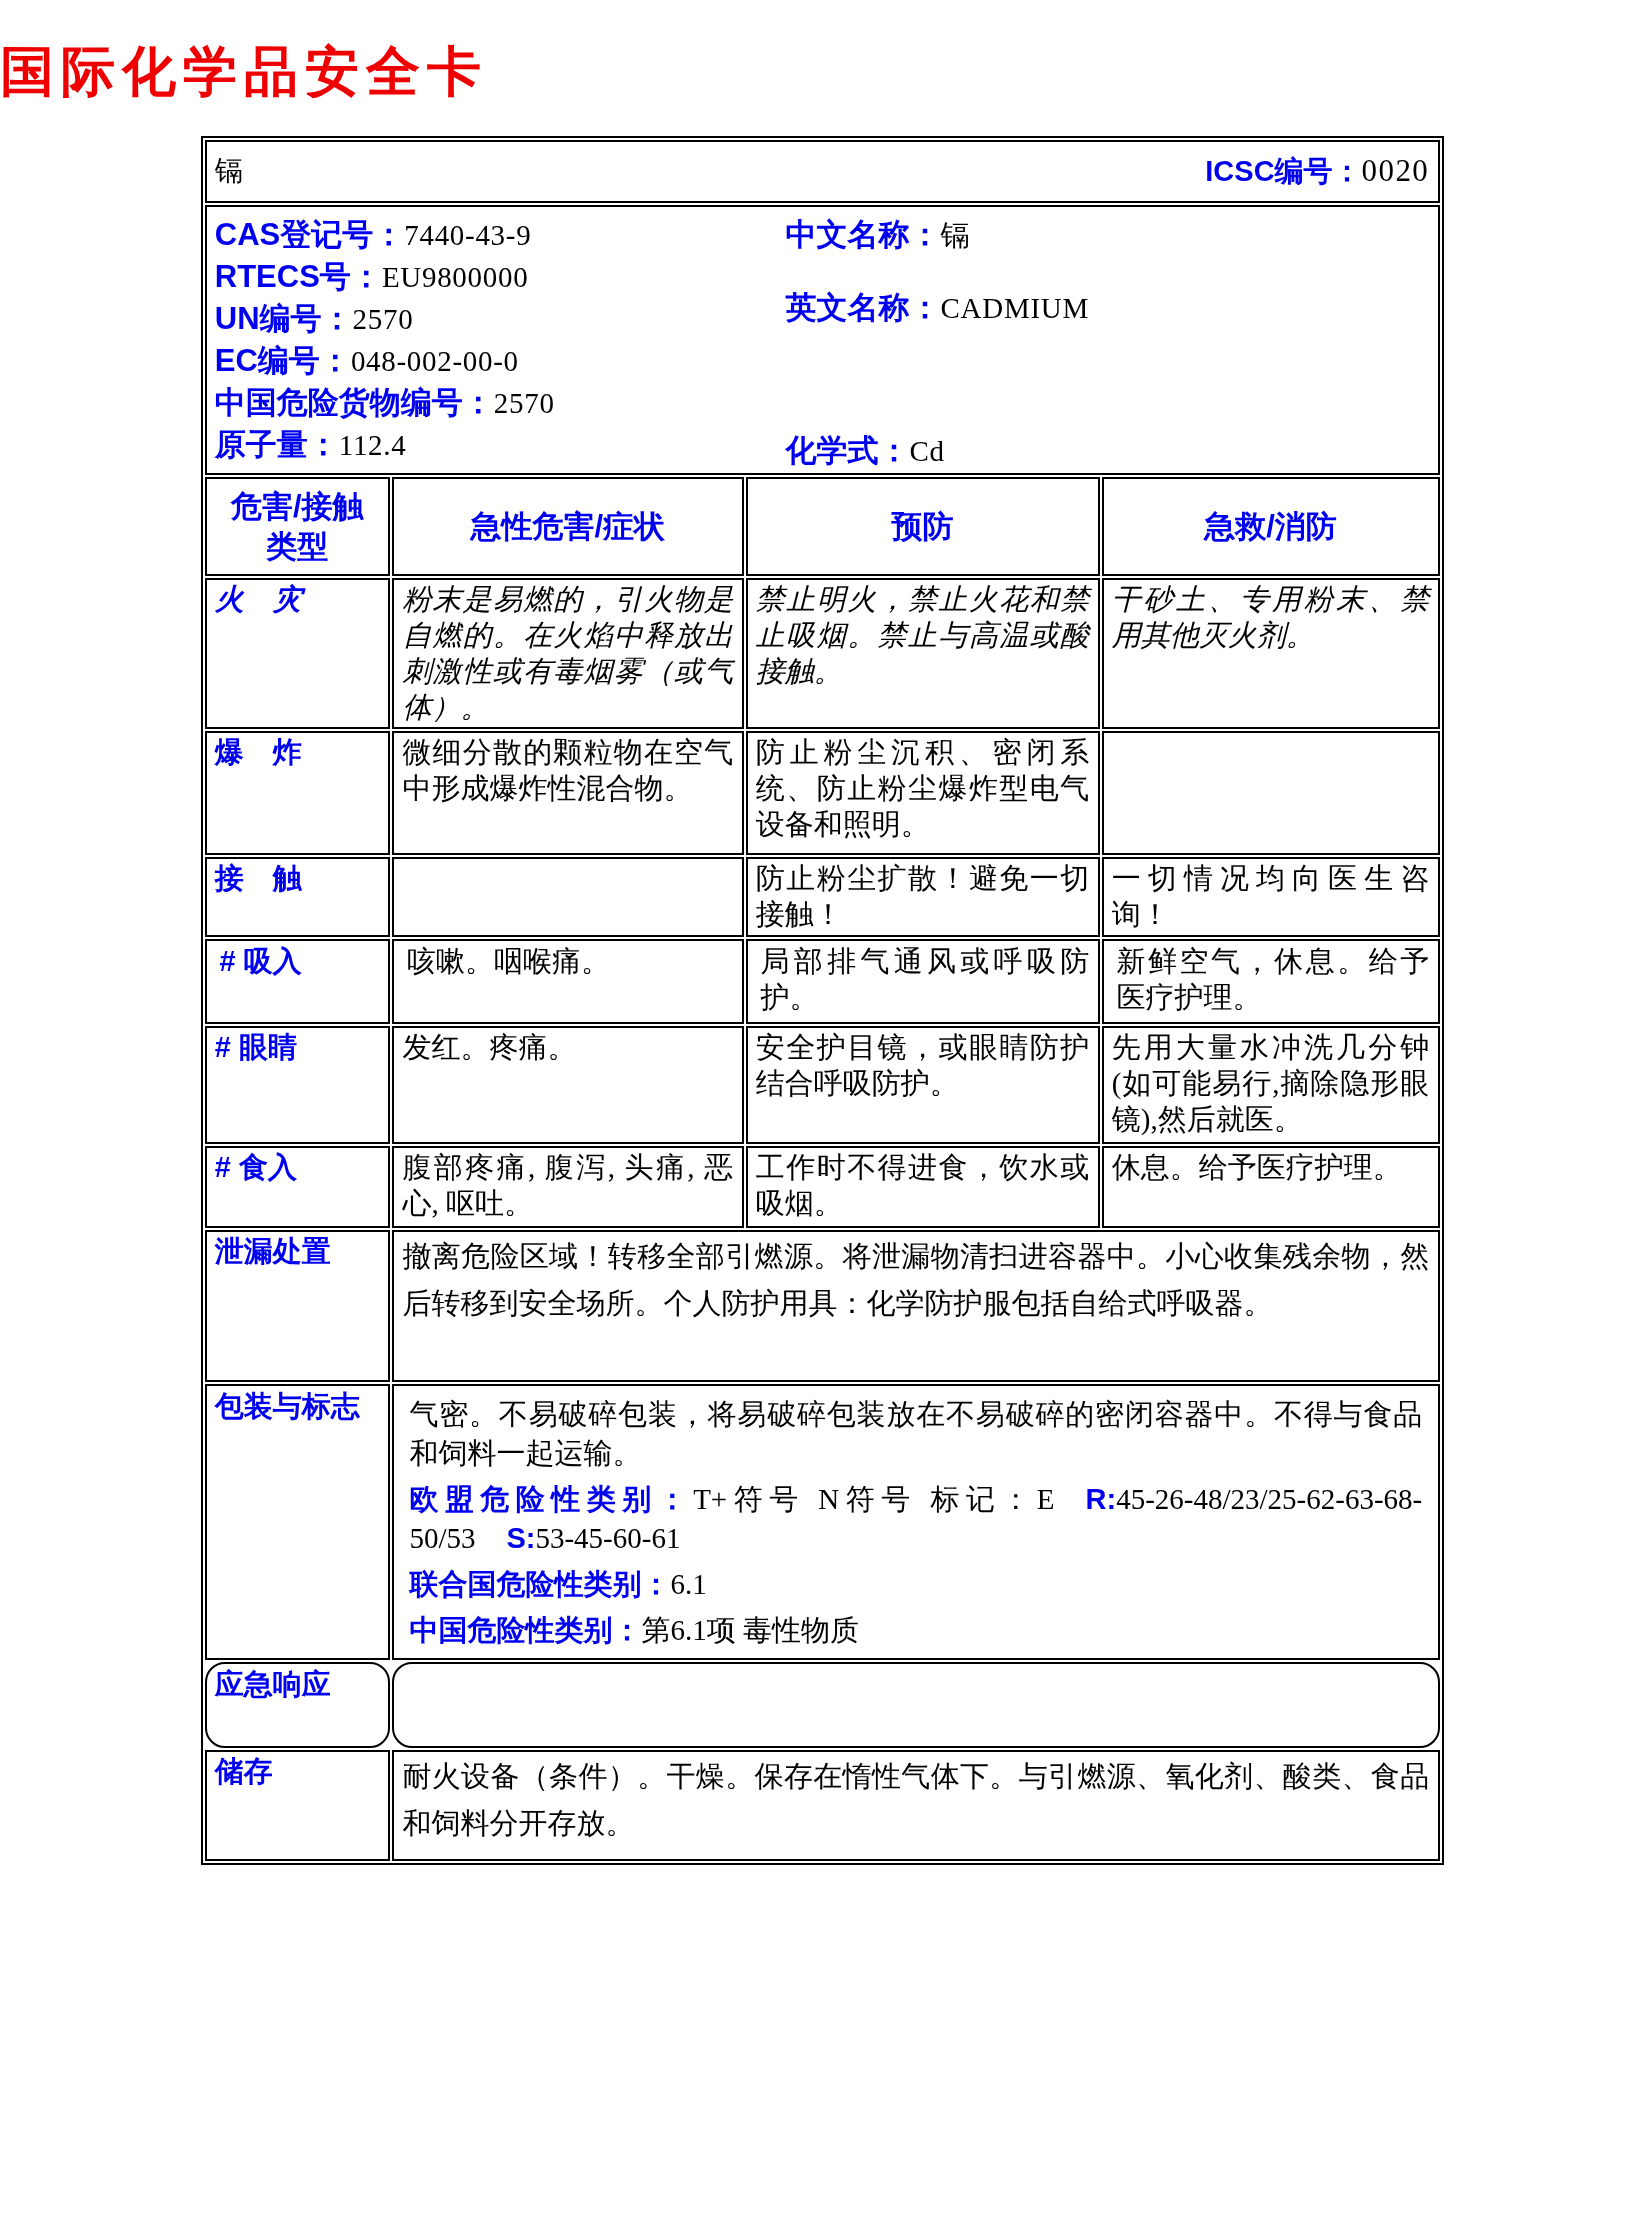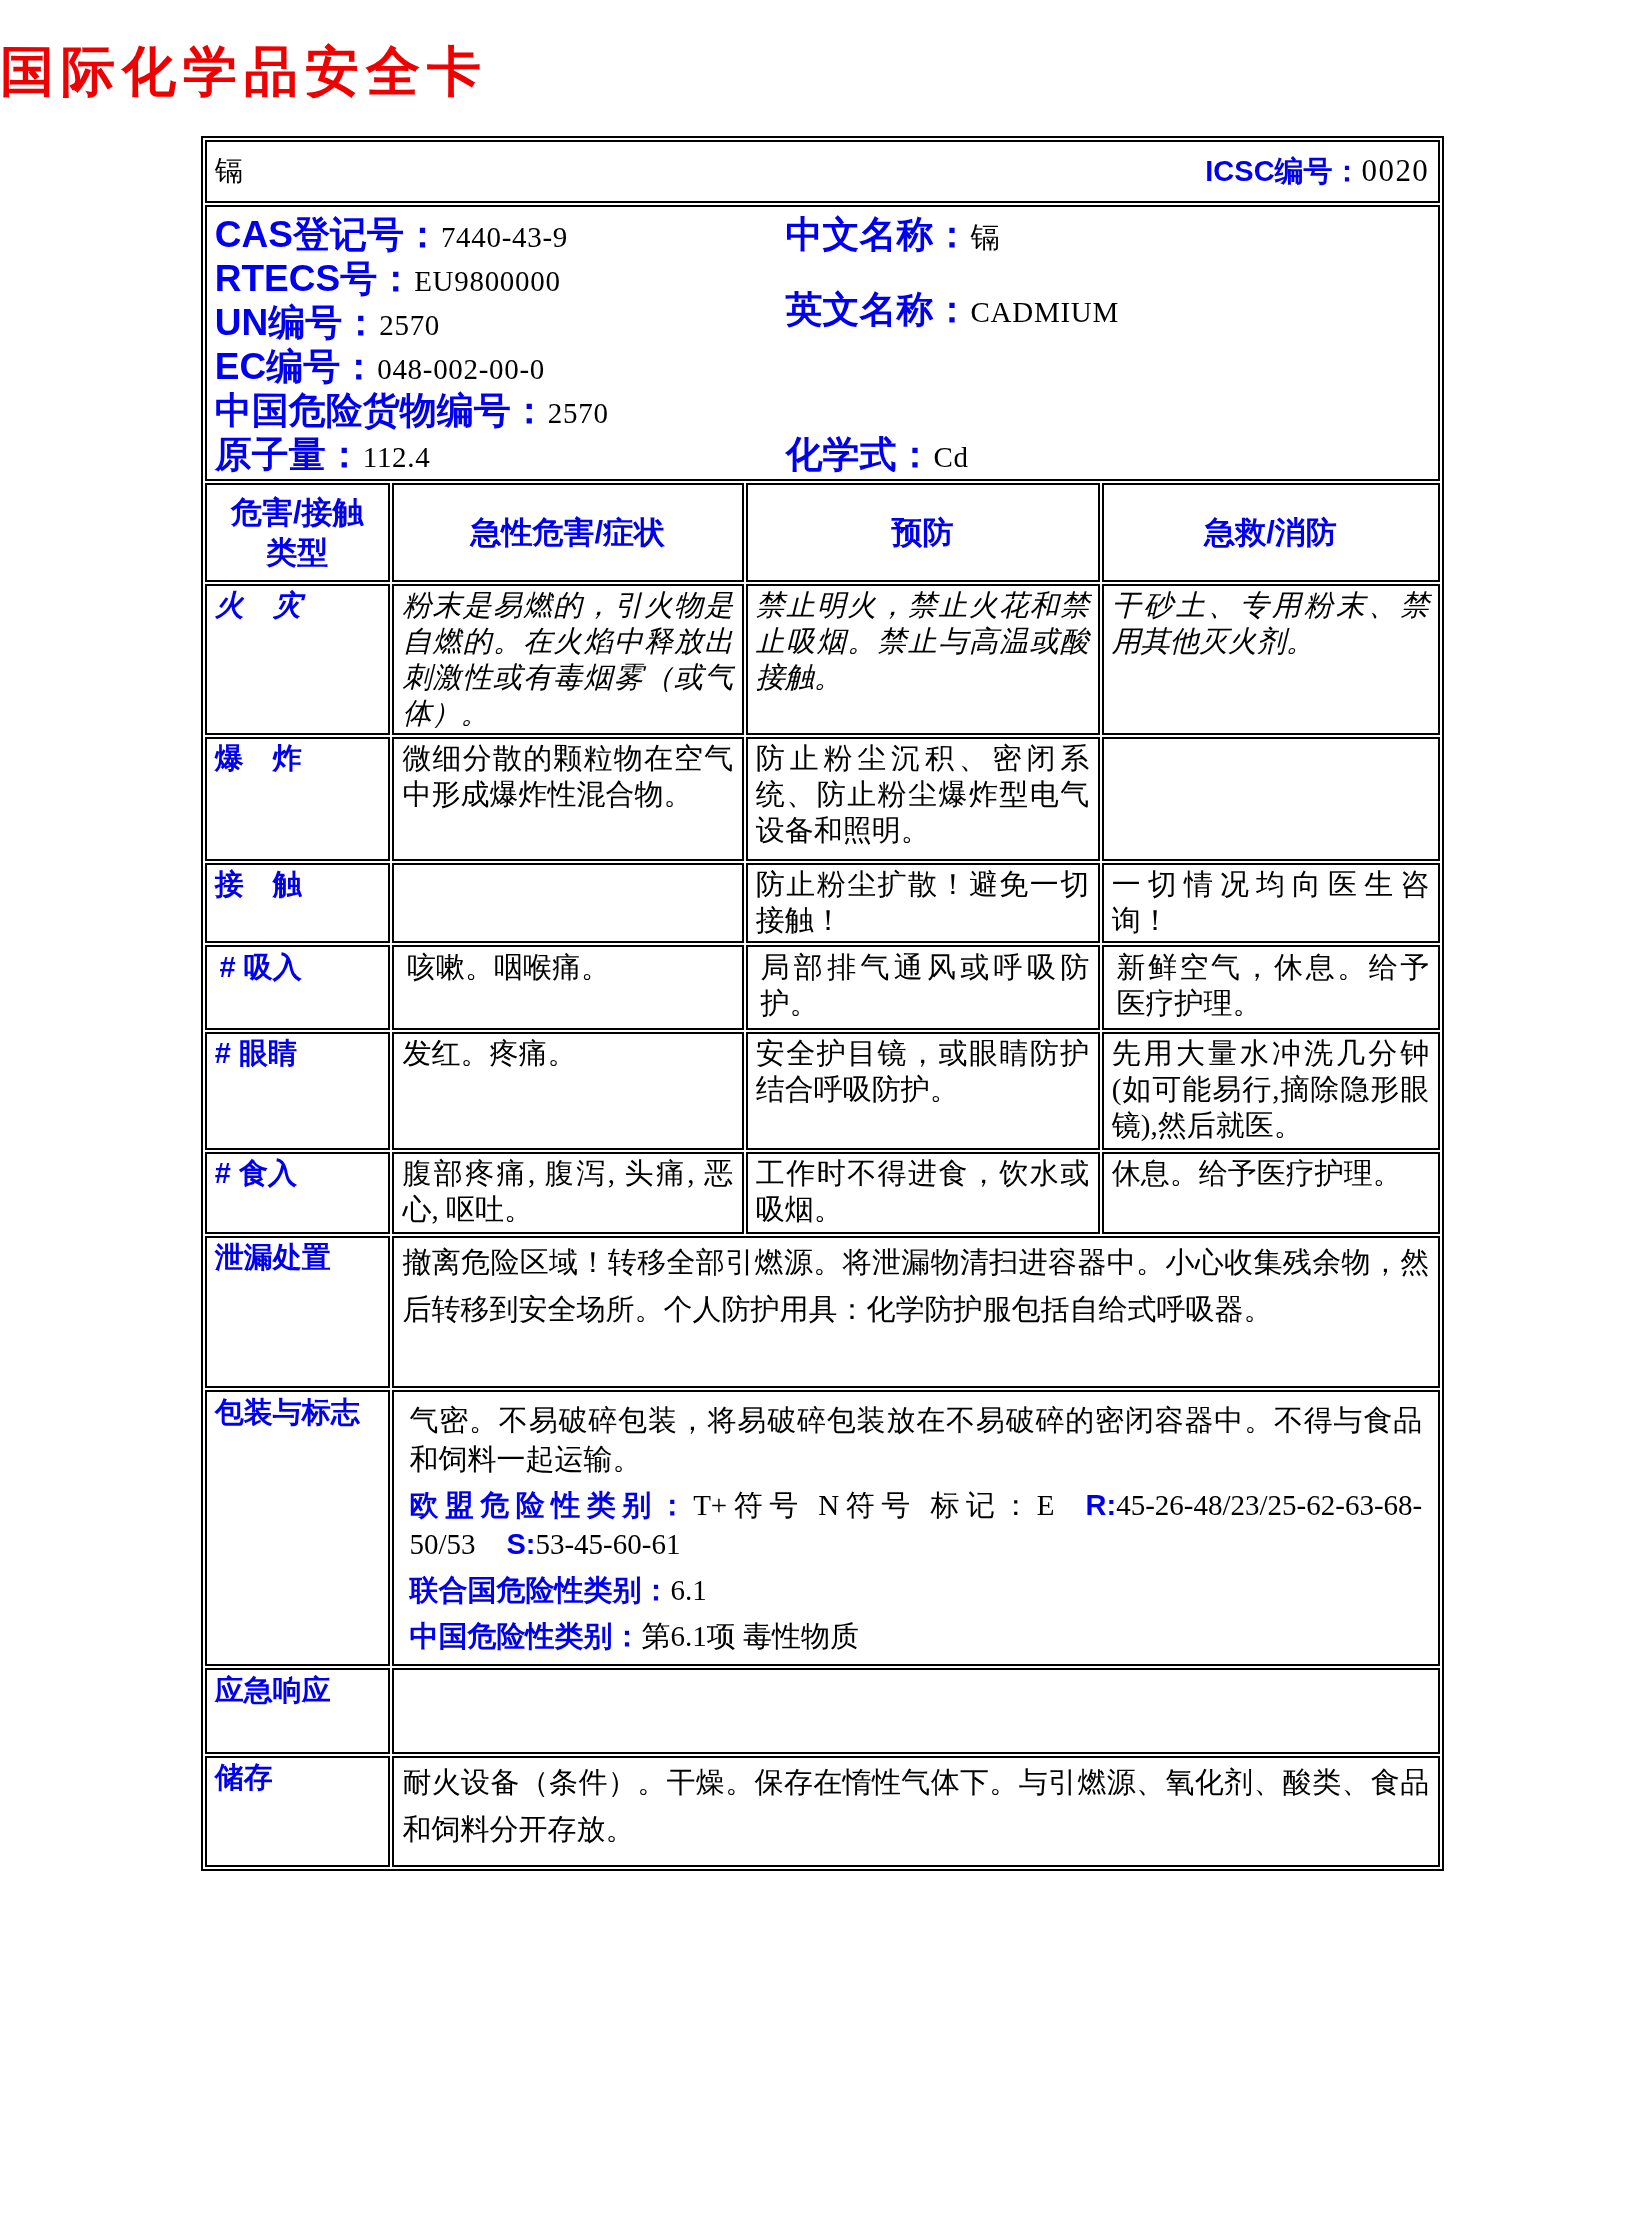--- a/index.html
+++ b/index.html
@@ -56,21 +56,21 @@
   .strip .substance{font-size:28px;}
   .strip .icsc .lbl{font-size:29px;}
   .strip .icsc .val{font-size:31px;letter-spacing:1.4px;}
 
   
   tr.r-info td{height:250px;vertical-align:top;padding-top:7px;}
   .info{display:flex;width:100%;}
   .info-left{width:47%;}
   .info-right{width:53%;}
   .info-line{line-height:42px;white-space:nowrap;}
-  .info-line .lbl{font-size:37px;}
+  .info-line .lbl{font-size:31px;}
   .info-line .val{font-size:29px;letter-spacing:0.7px;}
   .ir-1{margin-top:31px;}
   .ir-2{margin-top:101px;}
 
   
   tr.r-head td{
     height:92px;
     vertical-align:middle;
     text-align:center;
   }
@@ -94,21 +94,21 @@
   }
   tr.r-fire  td{height:144px;font-style:italic;}
   tr.r-expl  td{height:117px;}
   tr.r-cont  td{height:74px;}
   tr.r-inh   td{height:78px;padding-left:13px;}
   tr.r-skin  td{height:108px;}
   tr.r-eyes  td{height:111px;}
   tr.r-ing   td{height:75px;}
   tr.r-spill td{height:146px;}
   tr.r-pack  td{height:228px;}
-  tr.r-emerg td{height:79px;}
+  tr.r-emerg td{height:79px;border-radius:20px;}
   tr.r-store td{height:104px;}
 
   tr.r-spill td.cell,
   tr.r-store td.cell{line-height:47px;}
   tr.r-pack  td.cell{line-height:39px;}
   .pack-line{margin:7px;}
   .gap{margin-left:31px;}
 </style>
 </head>
 <body>

